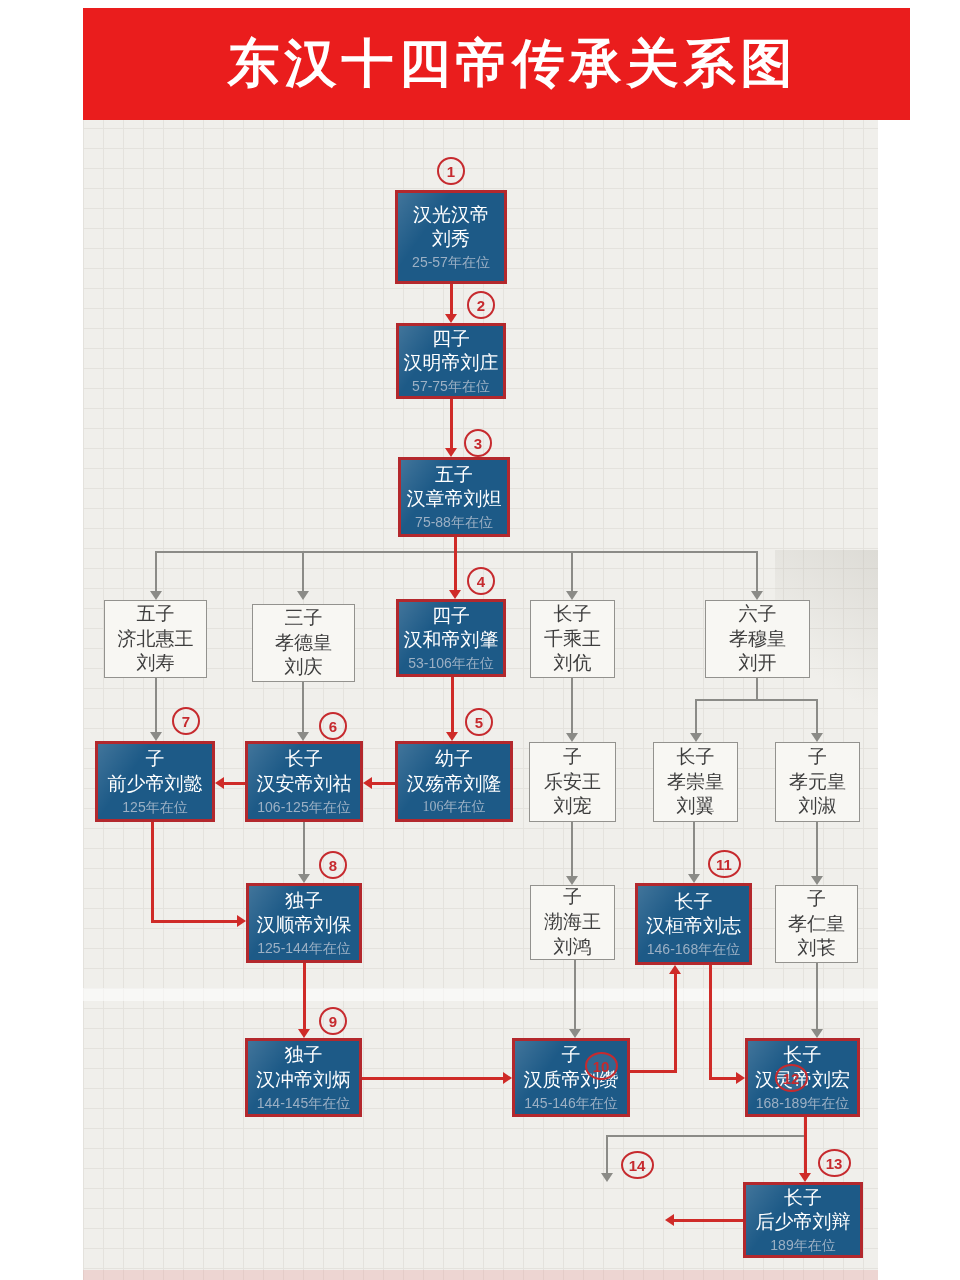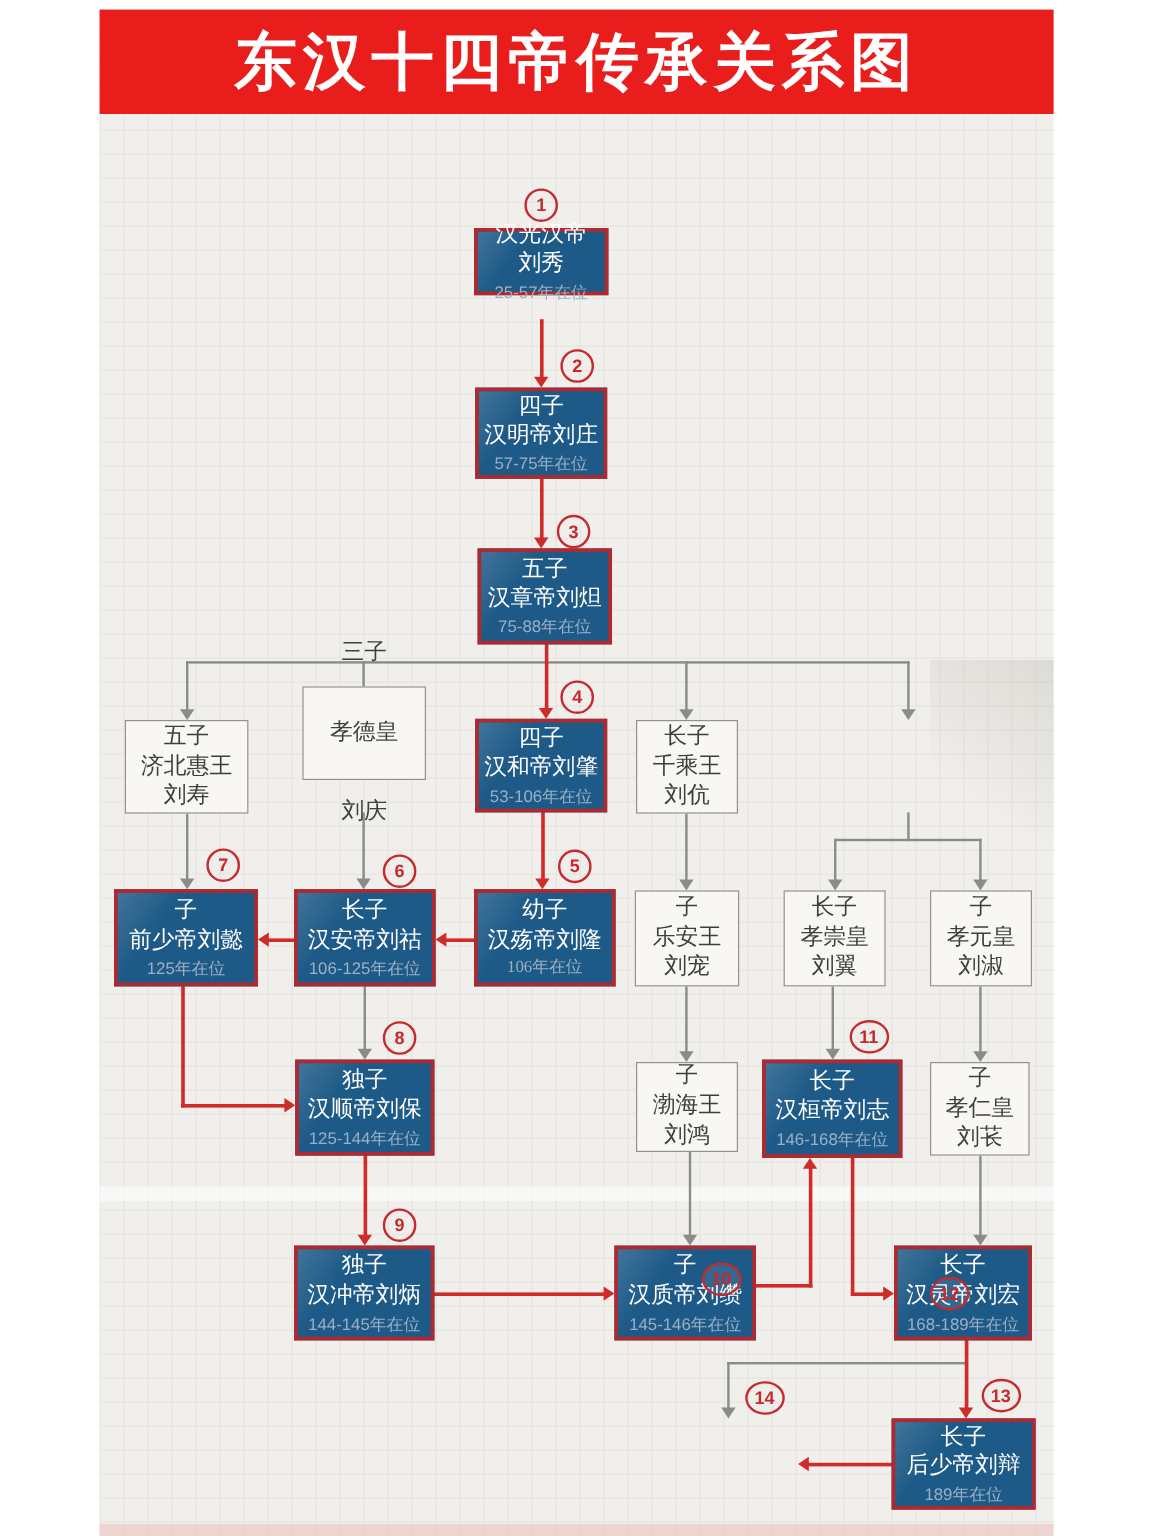--- a/index.html
+++ b/index.html
@@ -11,23 +11,23 @@
          background-image:linear-gradient(#e4e2dd 1px,transparent 1px),
                           linear-gradient(90deg,#e4e2dd 1px,transparent 1px);
          background-size:20px 20px;z-index:1;}
   .seam{position:absolute;left:83px;top:988px;width:795px;height:13px;
         background:rgba(255,255,255,0.55);z-index:2;}
   .curl{position:absolute;left:775px;top:550px;width:103px;height:235px;
         background:linear-gradient(215deg,rgba(175,172,163,0.30),rgba(175,172,163,0) 55%);
         z-index:2;}
   .bottom-tint{position:absolute;left:83px;top:1270px;width:795px;height:10px;
         background:rgba(231,146,146,0.28);z-index:2;}
-  .banner{position:absolute;left:83px;top:8px;width:795px;height:87px;
+  .banner{position:absolute;left:83px;top:8px;width:795px;height:112px;
           background:#ea1d1d;display:flex;align-items:center;justify-content:center;
-          z-index:6;}
+          z-index:6;padding-left:32px;}
   .banner span{color:#ffffff;font-family:"Liberation Serif",serif;font-weight:bold;
           font-size:52px;letter-spacing:5px;}
   .layer{position:absolute;left:0;top:0;width:960px;height:1280px;}
   .layer.gray{z-index:3;} .layer.red{z-index:4;} .layer.nodes{z-index:5;} .layer.badges{z-index:7;}
   .seg{position:absolute;}
   .arrowhead{position:absolute;width:0;height:0;}
   .node{position:absolute;box-sizing:border-box;display:flex;flex-direction:column;
         align-items:center;justify-content:center;text-align:center;}
   .node.emperor{background-color:#1d5a87;
         background-image:linear-gradient(125deg,rgba(255,255,255,0.16) 0%,rgba(255,255,255,0) 32%);
@@ -112,21 +112,21 @@
       <div class="arrowhead" style="left: 669px; top: 965px; border-left: 6px solid transparent; border-right: 6px solid transparent; border-bottom: 9px solid rgb(207, 43, 40);"></div>
       <div class="seg" style="left: 708.5px; top: 963.5px; width: 3px; height: 116px; background: rgb(207, 43, 40);"></div>
       <div class="seg" style="left: 708.5px; top: 1076.5px; width: 29px; height: 3px; background: rgb(207, 43, 40);"></div>
       <div class="arrowhead" style="left: 736px; top: 1072px; border-top: 6px solid transparent; border-bottom: 6px solid transparent; border-left: 9px solid rgb(207, 43, 40);"></div>
       <div class="seg" style="left: 803.5px; top: 1115.5px; width: 3px; height: 59px; background: rgb(207, 43, 40);"></div>
       <div class="arrowhead" style="left: 799px; top: 1173px; border-left: 6px solid transparent; border-right: 6px solid transparent; border-top: 9px solid rgb(207, 43, 40);"></div>
       <div class="seg" style="left: 672.5px; top: 1218.5px; width: 72px; height: 3px; background: rgb(207, 43, 40);"></div>
       <div class="arrowhead" style="left: 665px; top: 1214px; border-top: 6px solid transparent; border-bottom: 6px solid transparent; border-right: 9px solid rgb(207, 43, 40);"></div>
     </div>
   <div class="layer nodes" id="layer-nodes">
-      <div class="node emperor" style="left: 395px; top: 190px; width: 112px; height: 56px;">
+      <div class="node emperor" style="left: 395px; top: 190px; width: 112px; height: 94px;">
         <div class="node-line">汉光汉帝</div>
         <div class="node-line">刘秀</div>
         <div class="reign">25-57年在位</div>
       </div>
       <div class="node emperor" style="left: 396px; top: 323px; width: 110px; height: 76px;">
         <div class="node-line">四子</div>
         <div class="node-line">汉明帝刘庄</div>
         <div class="reign">57-75年在位</div>
       </div>
       <div class="node emperor" style="left: 398px; top: 457px; width: 112px; height: 80px;">
@@ -182,29 +182,34 @@
       <div class="node emperor" style="left: 743px; top: 1182px; width: 120px; height: 76px;">
         <div class="node-line">长子</div>
         <div class="node-line">后少帝刘辩</div>
         <div class="reign">189年在位</div>
       </div>
       <div class="node relative" style="left: 104px; top: 600px; width: 103px; height: 78px;">
         <div class="node-line">五子</div>
         <div class="node-line">济北惠王</div>
         <div class="node-line">刘寿</div>
       </div>
-      <div class="node relative" style="left: 252px; top: 572px; width: 103px; height: 78px; gap: 42px;">
+      <div class="node relative" style="left: 252px; top: 604px; width: 103px; height: 78px;">
         <div class="node-line">三子</div>
         <div class="node-line">孝德皇</div>
         <div class="node-line">刘庆</div>
       </div>
       <div class="node relative" style="left: 530px; top: 600px; width: 85px; height: 78px;">
         <div class="node-line">长子</div>
         <div class="node-line">千乘王</div>
         <div class="node-line">刘伉</div>
+      </div>
+      <div class="node relative" style="left: 705px; top: 600px; width: 105px; height: 78px;">
+        <div class="node-line">六子</div>
+        <div class="node-line">孝穆皇</div>
+        <div class="node-line">刘开</div>
       </div>
       <div class="node relative" style="left: 529px; top: 742px; width: 87px; height: 80px;">
         <div class="node-line">子</div>
         <div class="node-line">乐安王</div>
         <div class="node-line">刘宠</div>
       </div>
       <div class="node relative" style="left: 653px; top: 742px; width: 85px; height: 80px;">
         <div class="node-line">长子</div>
         <div class="node-line">孝崇皇</div>
         <div class="node-line">刘翼</div>

